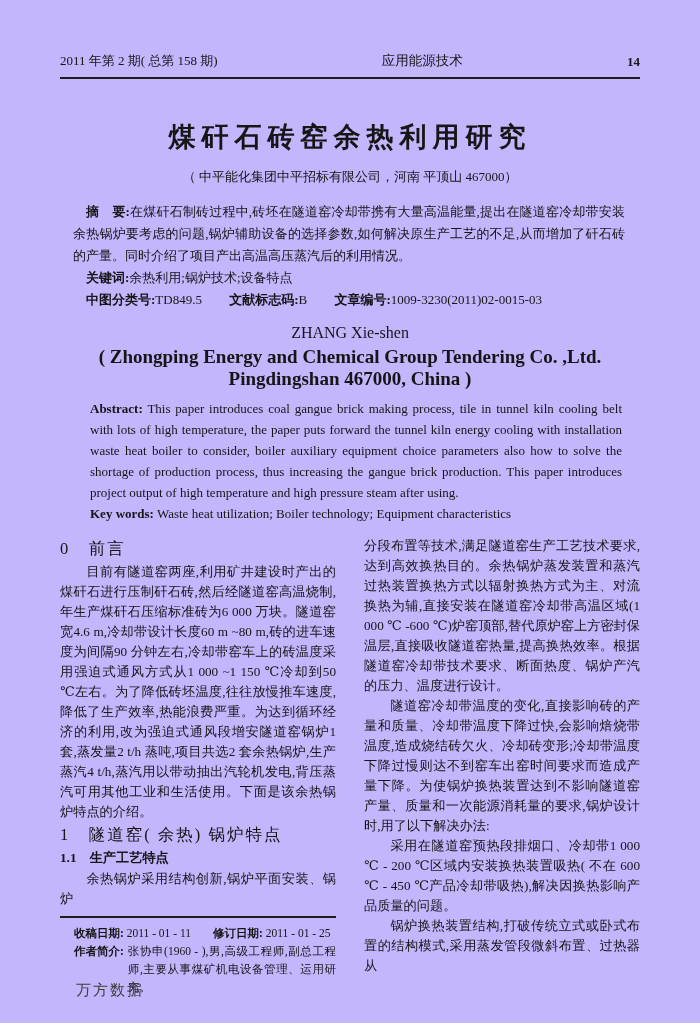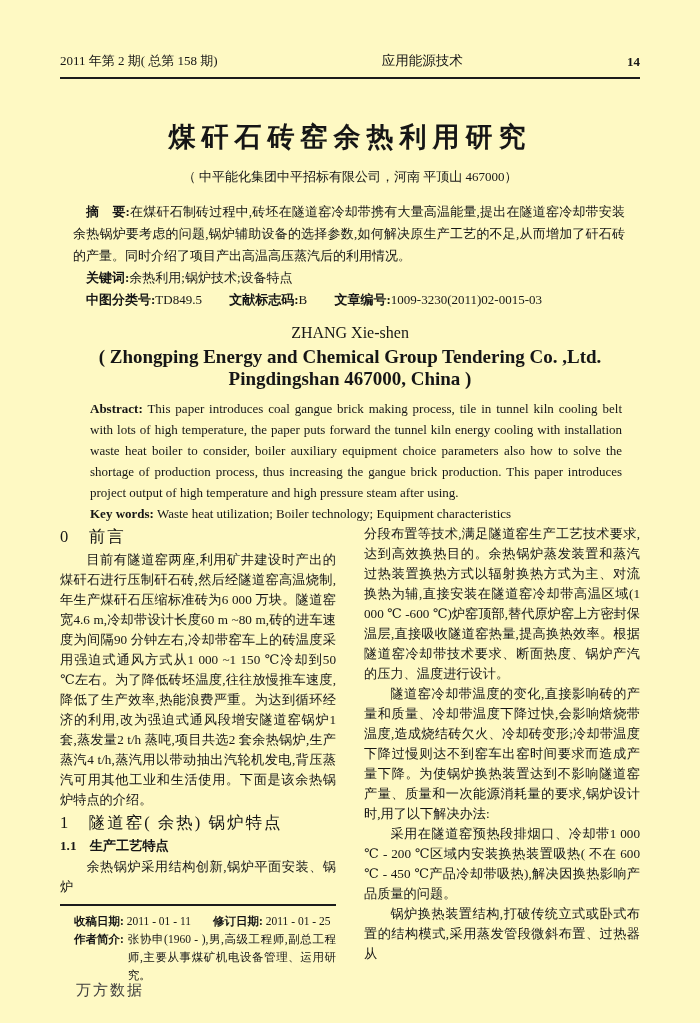--- a/index.html
+++ b/index.html
@@ -4,21 +4,21 @@
 <style>
   html, body {
     margin: 0;
     padding: 0;
     background: #fdfdfc;
   }
   .page {
     position: relative;
     width: 700px;
     height: 1023px;
-    background: #fef9c3;
+    background: #c4b5fd;
     color: #161616;
     font-family: "Liberation Serif", "DejaVu Serif", serif;
     overflow: hidden;
     box-sizing: border-box;
   }
   .content {
     margin: 0 60px;
     width: 580px;
   }
   
@@ -85,20 +85,21 @@
     margin: 8px 18px 0 30px;
     font-size: 13px;
     line-height: 21px;
     text-align: justify;
   }
   .abs-en p { margin: 0; }
   
   .columns {
     display: flex;
     gap: 28px;
+    margin-top: 12px;
     font-size: 13.2px;
     line-height: 20px;
     text-align: justify;
   }
   .col { width: 283px; }
   .col p { margin: 0; text-indent: 2em; }
   .col p.noindent { text-indent: 0; }
   .h1 {
     font-size: 16.5px;
     letter-spacing: 2px;

